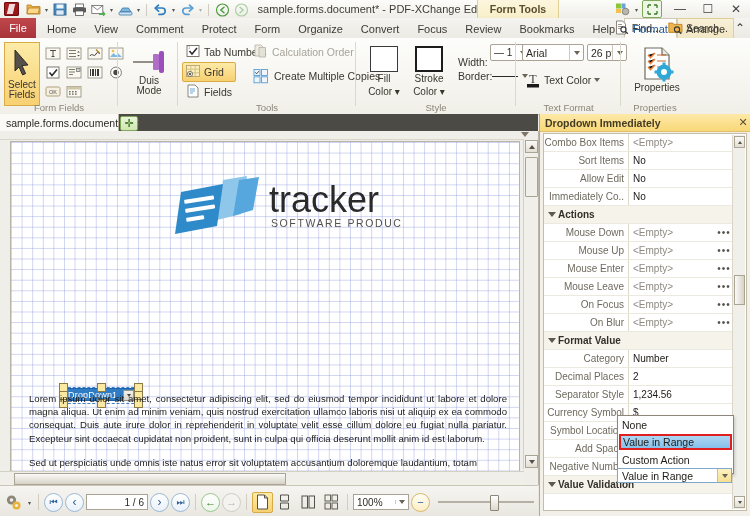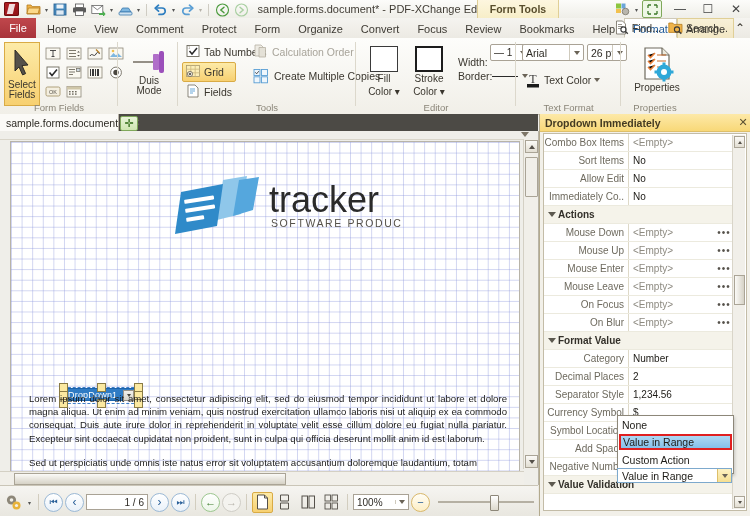--- a/index.html
+++ b/index.html
@@ -548,21 +548,21 @@
         <span class="ctext" style="font-size:10px;">— <span>1 pt</span></span>
         <span class="cbtn">
             <span class="arrowdn"></span>
           </span>
       </div>
       <div class="lblright" style="left:102px;top:32px;">Border:</div>
       <div style="position:absolute;left:136px;top:30px;width:36px;height:16px;display:flex;align-items:center;gap:4px;">
         <span style="flex:1;height:1px;background:#2a2a2a;"></span>
         <span class="arrowdn"></span>
       </div>
-      <div class="glabel" style="left:0;width:160px;">Editor</div>
+      <div class="glabel" style="left:0;width:160px;">Style</div>
       <div class="gdiv" style="left:159px;"></div>
     </div>
 
     <div class="group" style="left:516px;width:105px;">
       <div class="combo" style="left:6px;top:6px;width:62px;">
         <span class="ctext">Arial</span>
         <span class="cbtn">
             <span class="arrowdn"></span>
           </span>
       </div>

